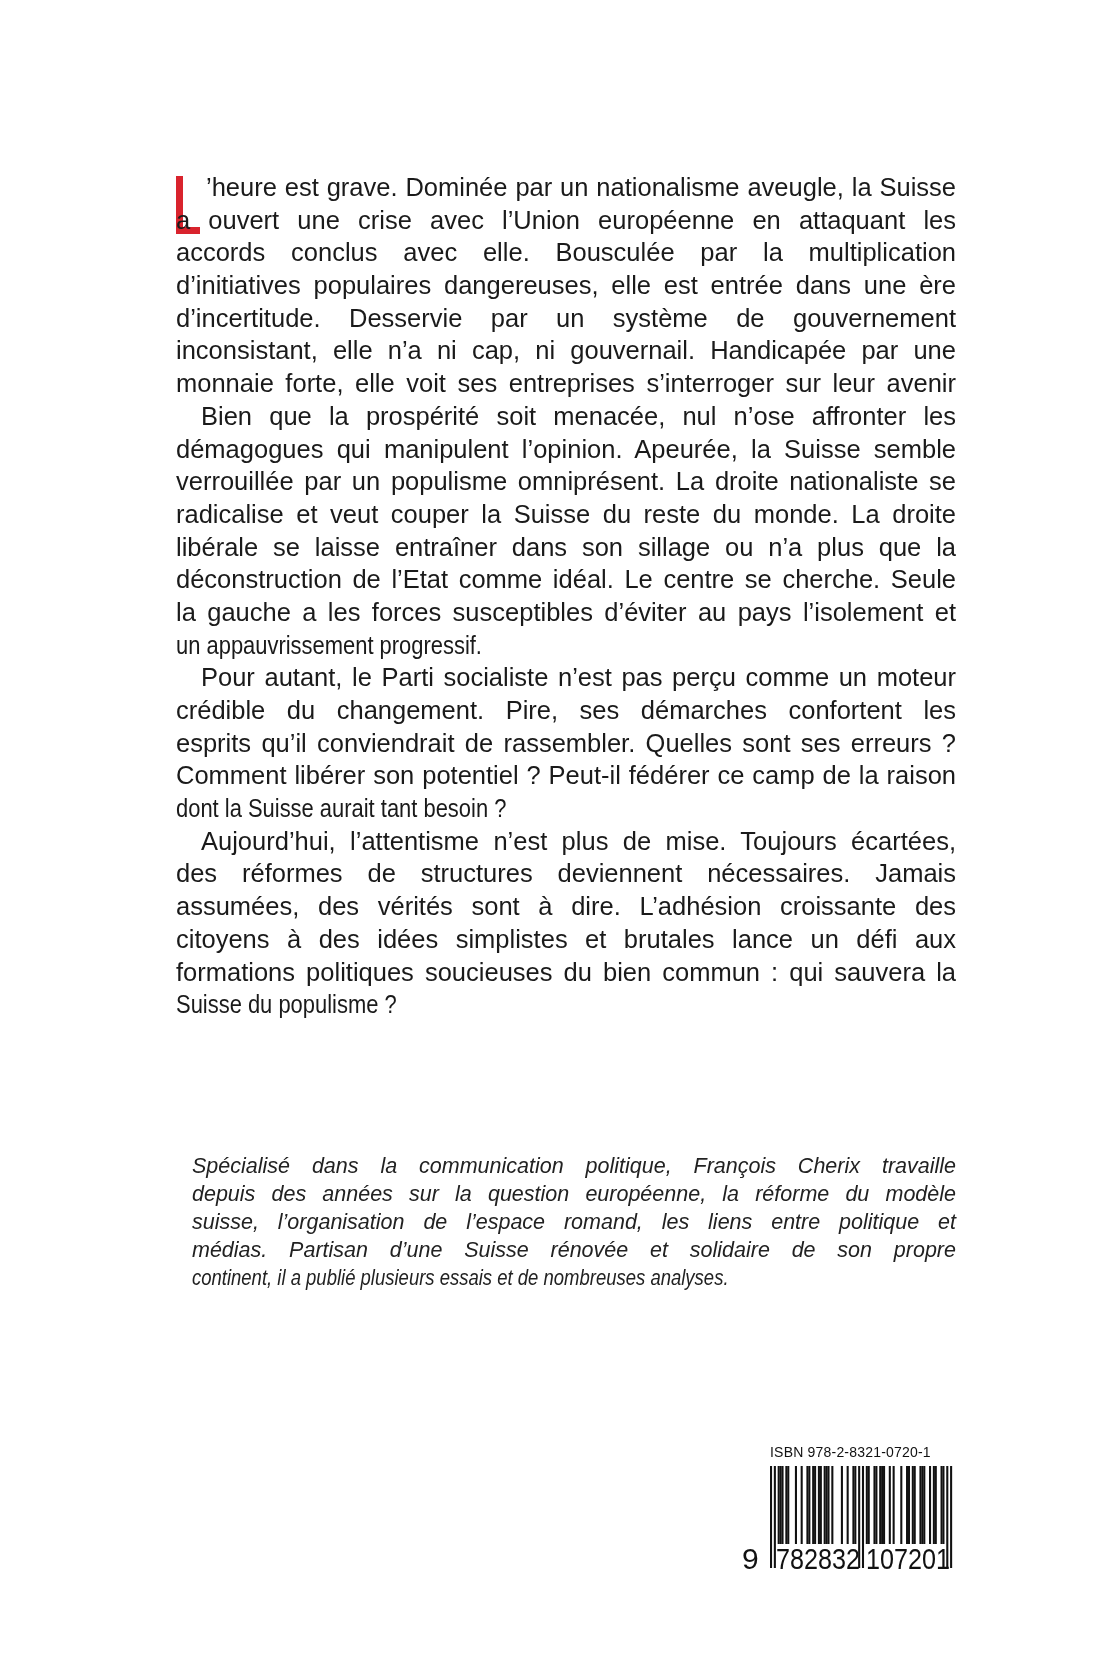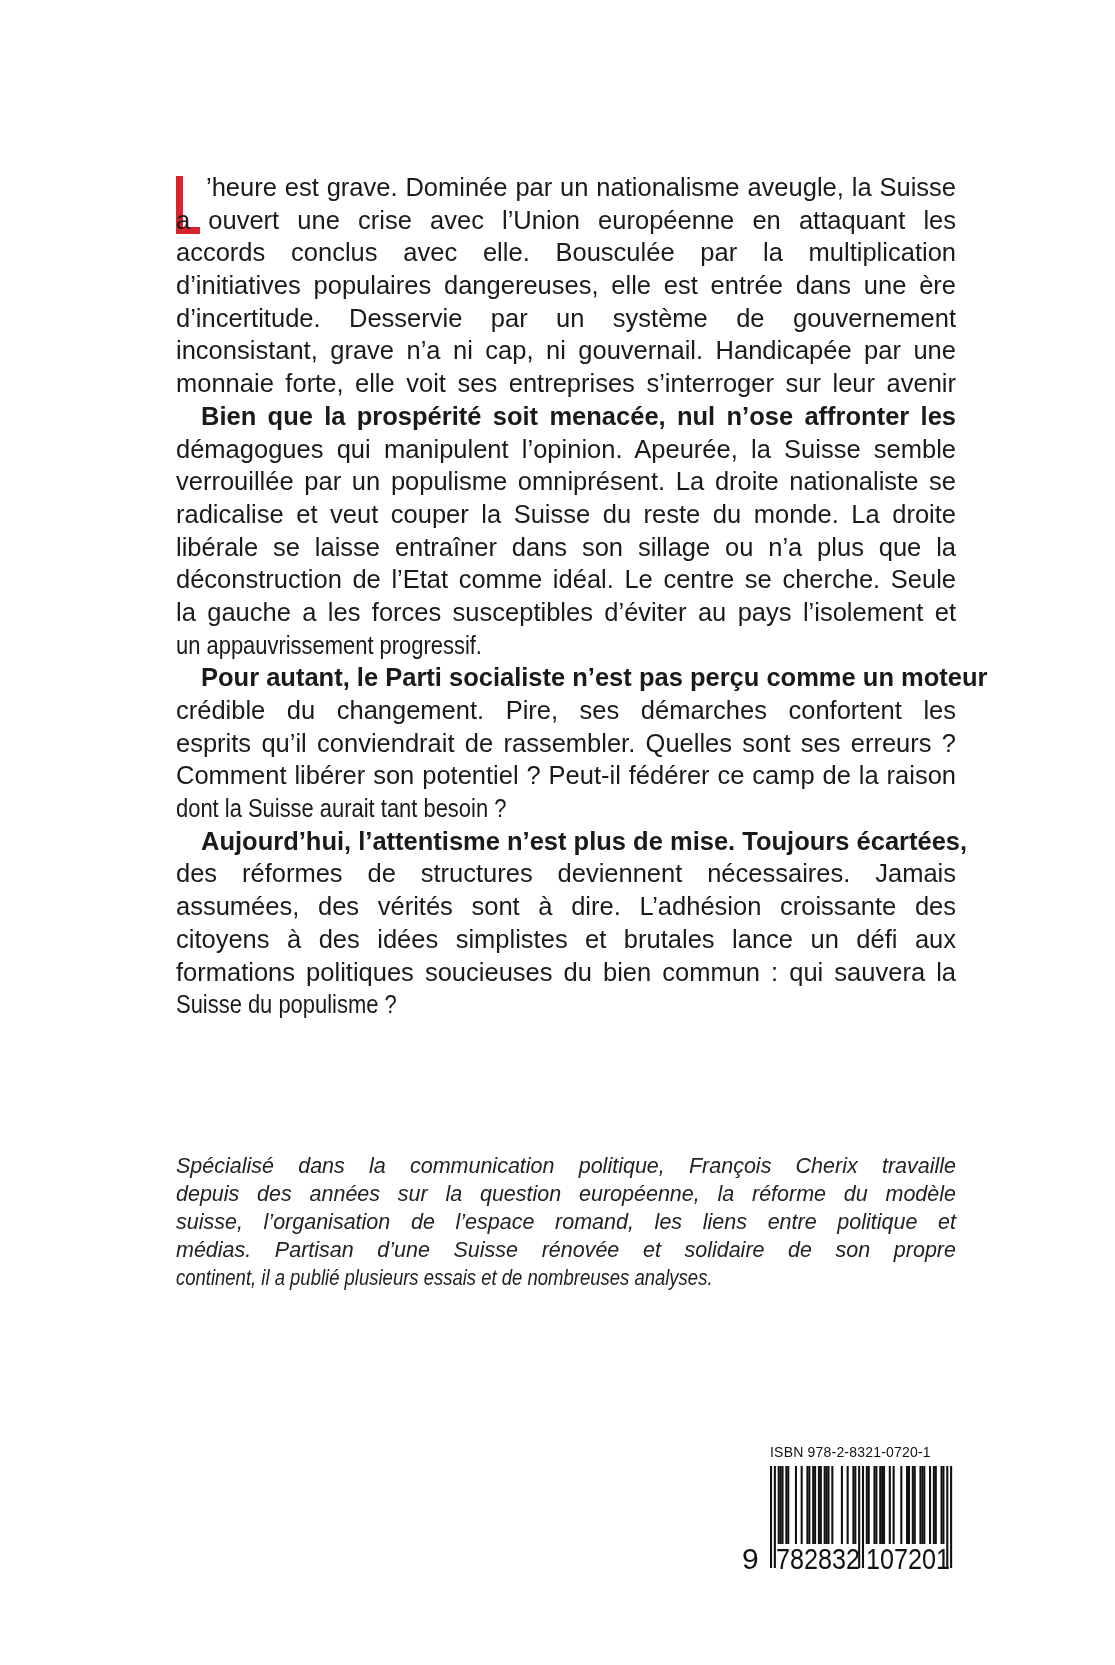--- a/index.html
+++ b/index.html
@@ -1,26 +1,26 @@
 <!DOCTYPE html>
 <html><head>
 <meta charset="utf-8">
 <style>
   html, body { margin: 0; padding: 0; background: #ffffff; }
   body { width: 1115px; height: 1665px; position: relative; overflow: hidden; font-family: "Liberation Sans", sans-serif; color: #1a1a1a; }
   .col { position: absolute; left: 176px; width: 780px; }
   .line { position: relative; height: 32.7px; line-height: 32.7px; font-size: 25.5px; white-space: nowrap; }
   .line .txt { display: inline-block; transform-origin: left center; }
   .line.just .txt { display: block; text-align: justify; text-align-last: justify; }
-  .line.indent { padding-left: 25px; font-weight: bold; }
+  .line.indent { padding-left: 25px; }
   .dropcap { position: absolute; left: 176px; top: 176px; width: 26px; height: 58px; }
   .dropcap .v { position: absolute; left: 0; top: 0; width: 7px; height: 58px; background: #d9232d; }
   .dropcap .h { position: absolute; left: 0; bottom: 0; width: 24px; height: 7px; background: #d9232d; }
   .bio { position: absolute; left: 176px; width: 780px; top: 1152px; }
-  .bio .line { height: 28px; line-height: 28px; font-size: 21.5px; font-style: italic; color: #222; }
+  .bio .line { height: 28px; line-height: 28px; font-size: 21.5px; font-style: italic; color: #222; margin-left: 16px; }
   .isbn-label { position: absolute; left: 770px; top: 1444px; width: 184px; font-size: 14px; letter-spacing: 0.2px; color: #111; white-space: nowrap; }
   .barcode { position: absolute; left: 740px; top: 1466px; width: 220px; height: 110px; }
   .digit-text { font-family: "Liberation Sans", sans-serif; font-size: 30px; fill: #111; }
 </style>
 </head>
 <body>
 
 <div class="dropcap" aria-label="L">
   <div class="v"></div>
   <div class="h"></div>
@@ -36,21 +36,21 @@
     <div class="line just">
       <span class="txt" style="">accords conclus avec elle. Bousculée par la multiplication</span>
     </div>
     <div class="line just">
       <span class="txt" style="">d’initiatives populaires dangereuses, elle est entrée dans une ère</span>
     </div>
     <div class="line just">
       <span class="txt" style="">d’incertitude. Desservie par un système de gouvernement</span>
     </div>
     <div class="line just">
-      <span class="txt" style="">inconsistant, grave n’a ni cap, ni gouvernail. Handicapée par une</span>
+      <span class="txt" style="">inconsistant, elle n’a ni cap, ni gouvernail. Handicapée par une</span>
     </div>
     <div class="line just">
       <span class="txt" style="">monnaie forte, elle voit ses entreprises s’interroger sur leur avenir</span>
     </div>
     <div class="line just indent">
       <span class="txt" style="">Bien que la prospérité soit menacée, nul n’ose affronter les</span>
     </div>
     <div class="line just">
       <span class="txt" style="">démagogues qui manipulent l’opinion. Apeurée, la Suisse semble</span>
     </div>

